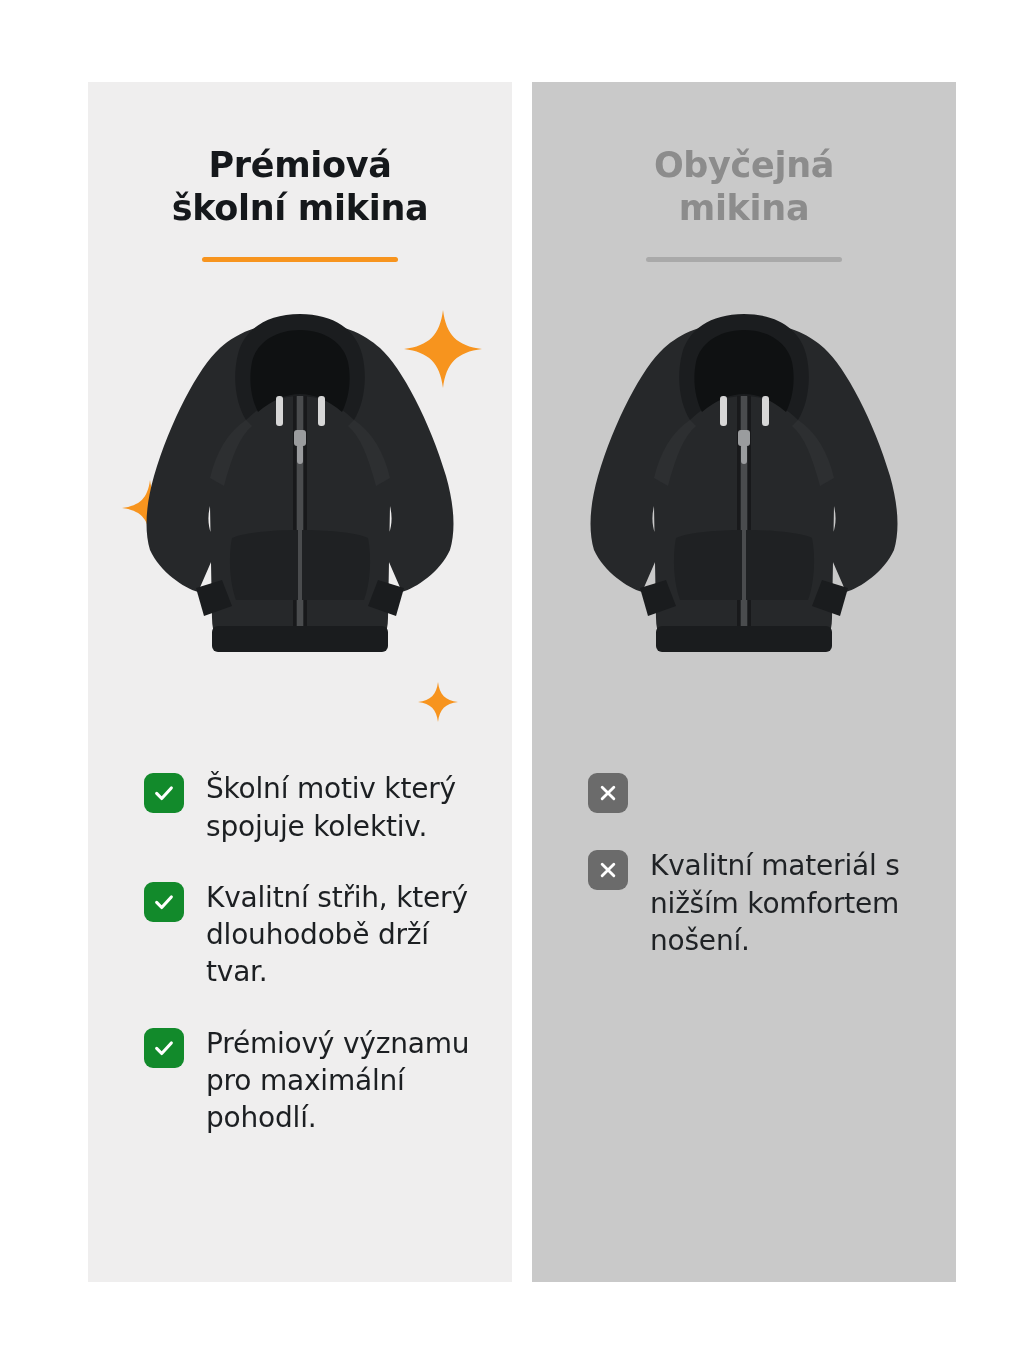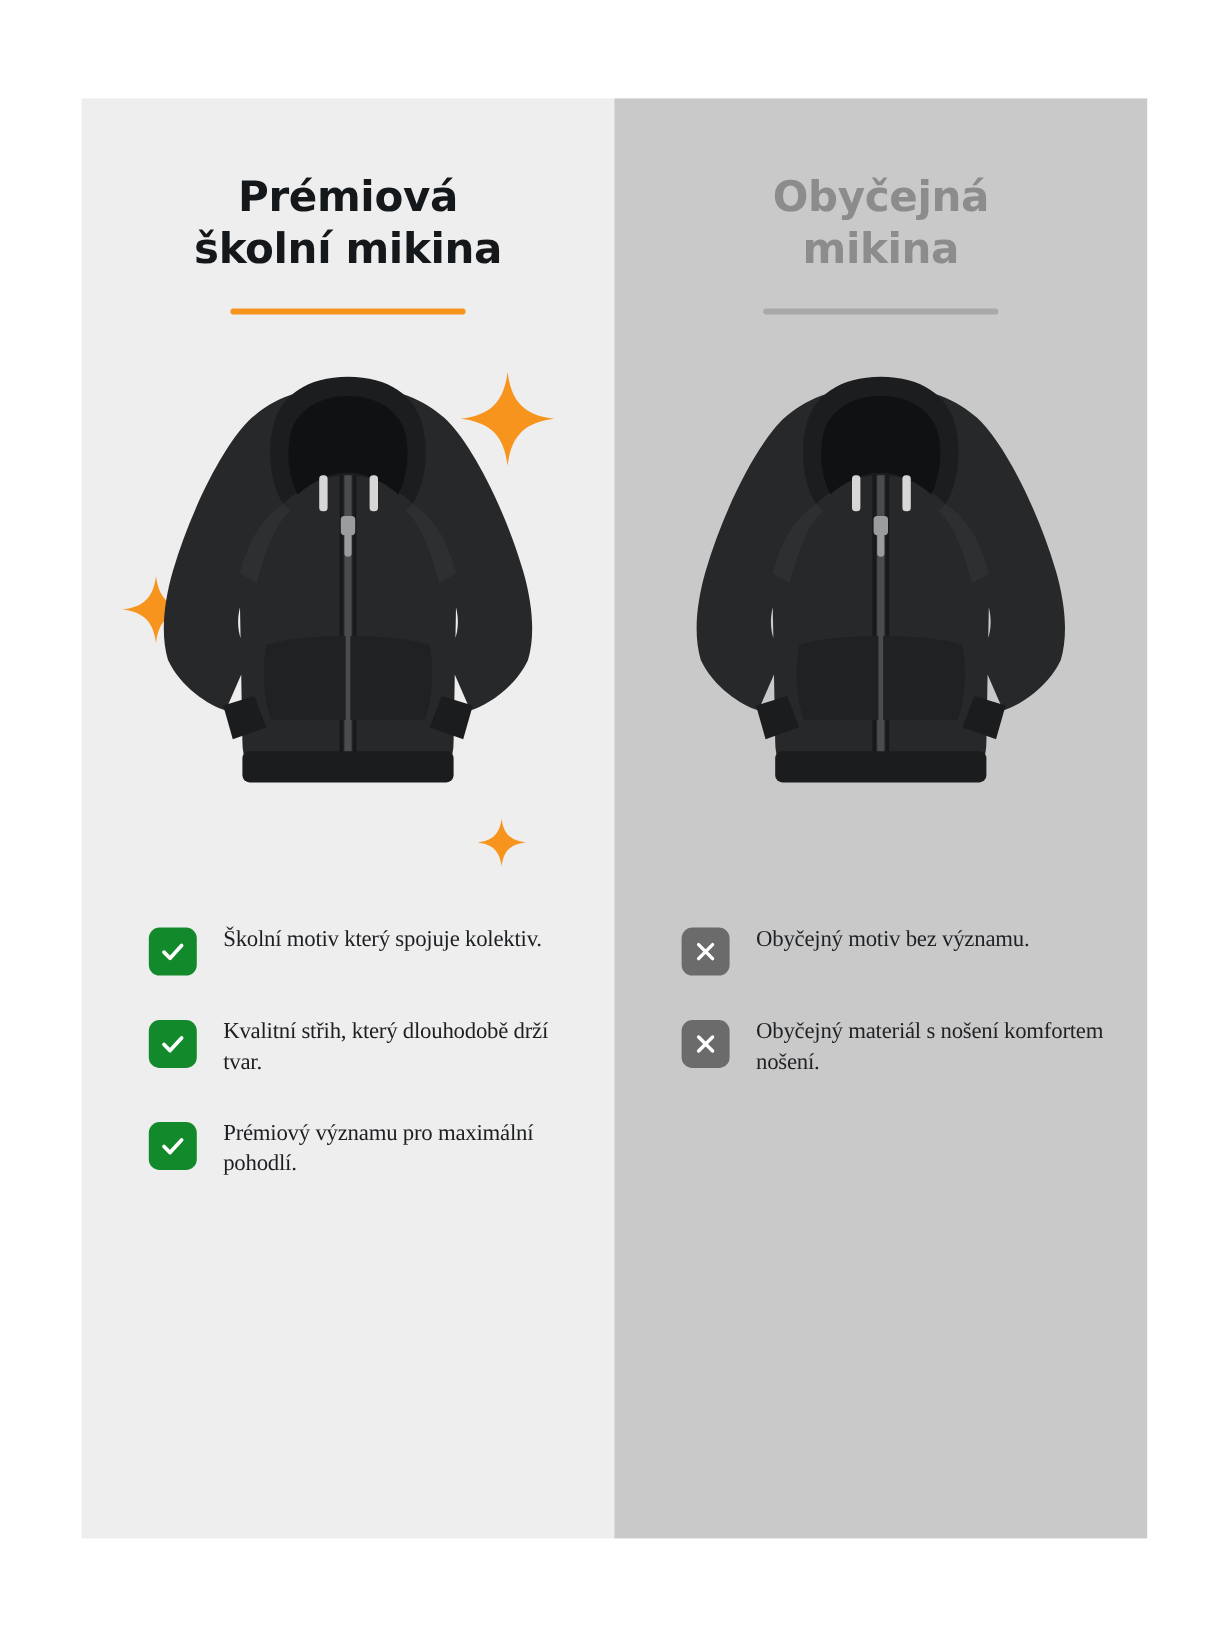--- a/index.html
+++ b/index.html
@@ -19,20 +19,21 @@
     width: 888px;
     height: 1200px;
     display: flex;
   }
 
   .column {
     width: 444px;
     height: 100%;
     position: relative;
     padding-top: 62px;
+    margin-left: 20px;
   }
 
   .column.premium { background: #efeeee; }
   .column.ordinary { background: #c9c9c9; }
 
   .col-title {
     text-align: center;
     font-size: 35px;
     font-weight: bold;
     line-height: 1.22;
@@ -90,25 +91,24 @@
     display: flex;
     align-items: center;
     justify-content: center;
     margin-top: 3px;
   }
   .marker.check { background: #128a2b; }
   .marker.cross { background: #6b6b6b; }
 
   .feature-text {
     margin-left: 22px;
-    font-size: 19px;
+    font-size: 28px;
     line-height: 1.33;
     color: #1c1f22;
     letter-spacing: -0.2px;
-    font-family: Liberation Serif, serif;
   }
   .column.ordinary .feature-text { color: #1f2225; }
 </style>
 </head>
 <body>
 
 <div class="comparison-board">
 
   <div class="column premium">
 
@@ -264,26 +264,25 @@
       </svg>
     </div>
 
     <div class="features">
       <div class="feature">
         <span class="marker cross">
           <svg width="20" height="20" viewBox="0 0 24 24">
               <path d="M5 5 L19 19 M19 5 L5 19" fill="none" stroke="#ffffff" stroke-width="3.4" stroke-linecap="round"></path>
             </svg>
         </span>
-        <span class="feature-text">Obyčejný motiv bez významu.</span>
       </div>
       <div class="feature">
         <span class="marker cross">
           <svg width="20" height="20" viewBox="0 0 24 24">
               <path d="M5 5 L19 19 M19 5 L5 19" fill="none" stroke="#ffffff" stroke-width="3.4" stroke-linecap="round"></path>
             </svg>
         </span>
-        <span class="feature-text">Obyčejný materiál s nošení komfortem nošení.</span>
+        <span class="feature-text">Kvalitní materiál s nižším komfortem nošení.</span>
       </div>
     </div>
   </div>
 
 </div>
 
 </body></html>

